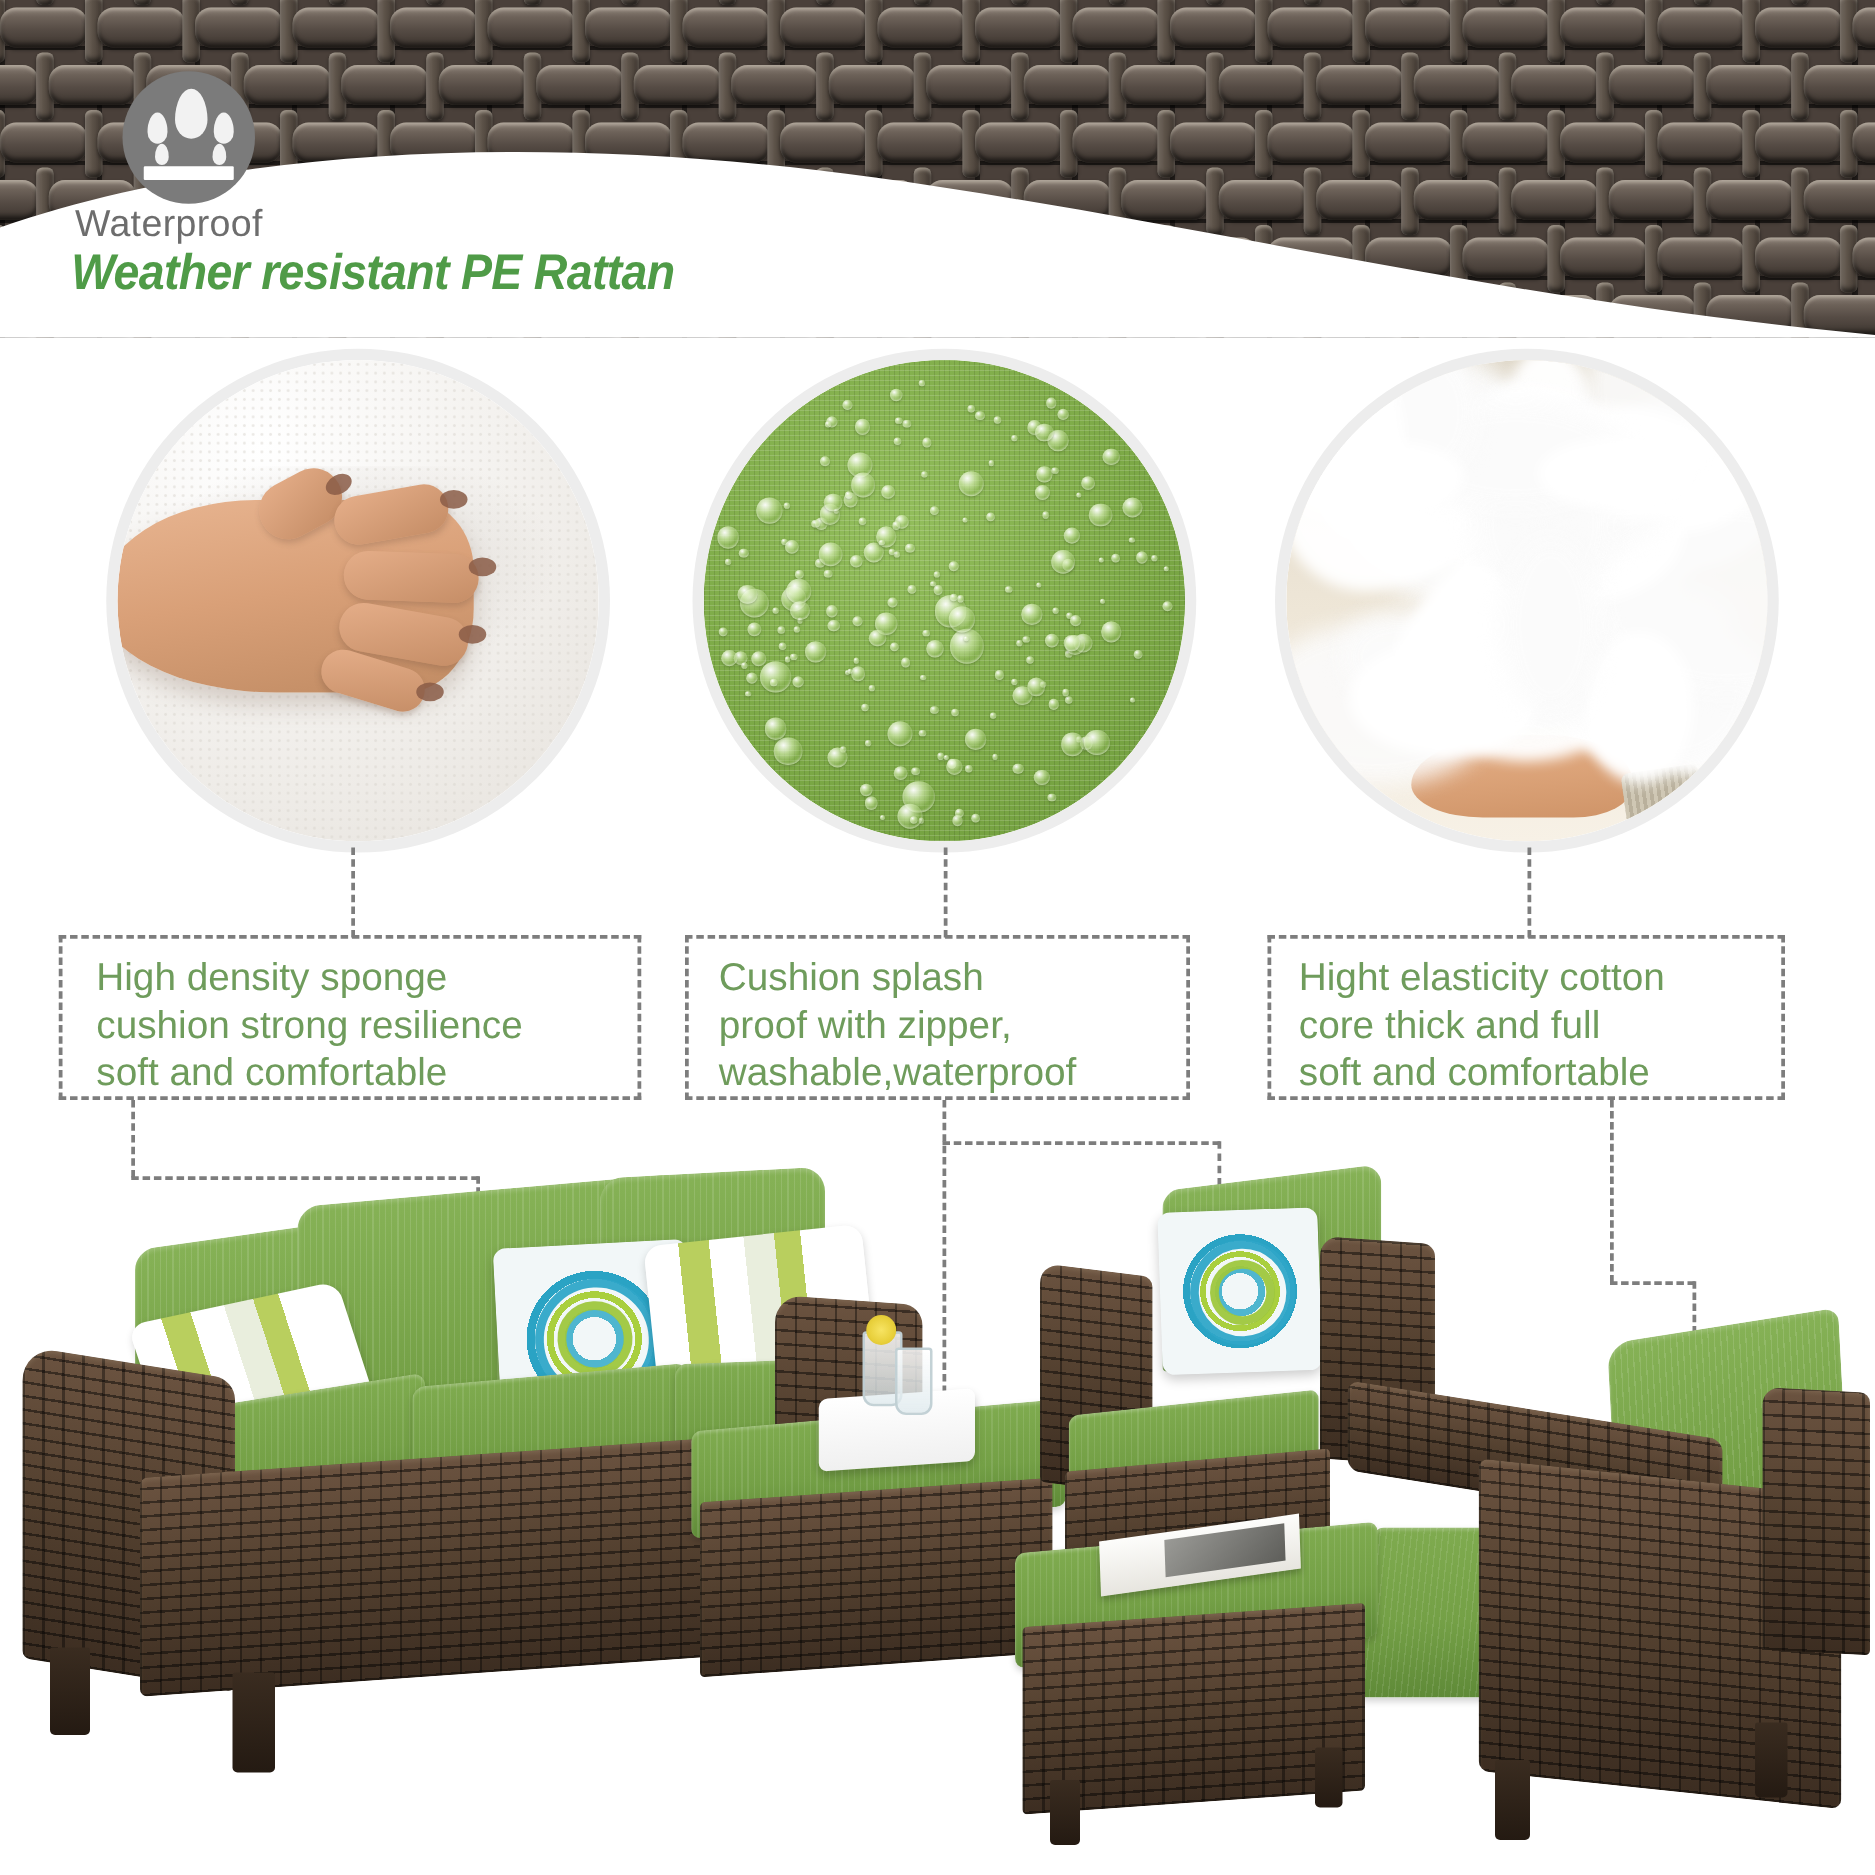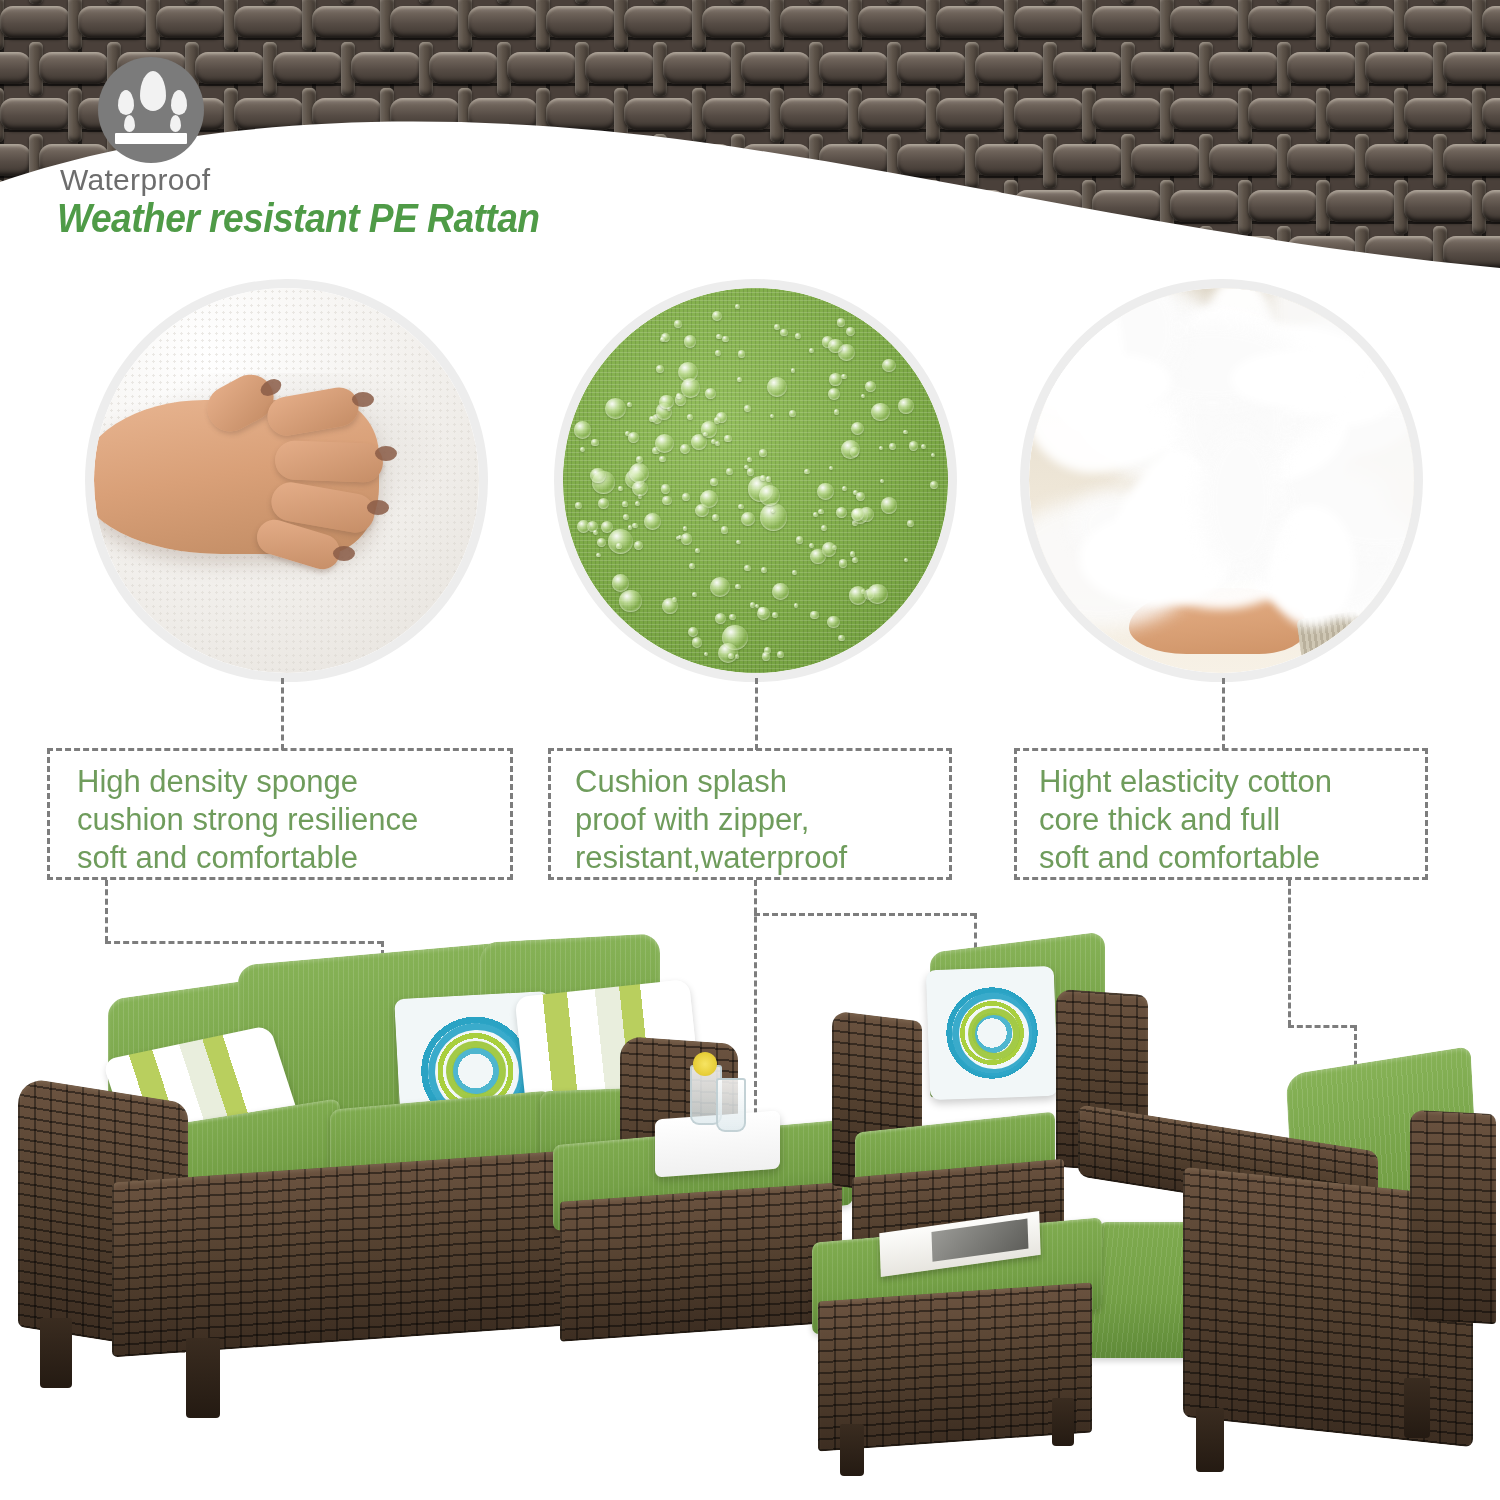--- a/index.html
+++ b/index.html
@@ -684,21 +684,21 @@
 
 <div class="callout" style="left:47px;top:748px;width:466px;height:132px;">
   <p style="padding:12px 0 0 27px;">High density sponge
 cushion strong resilience
 soft and comfortable</p>
 </div>
 
 <div class="callout" style="left:548px;top:748px;width:404px;height:132px;">
   <p style="padding:12px 0 0 24px;">Cushion splash
 proof with zipper,
-resistant,waterproof</p>
+washable,waterproof</p>
 </div>
 
 <div class="callout" style="left:1014px;top:748px;width:414px;height:132px;">
   <p style="padding:12px 0 0 22px;">Hight elasticity cotton
 core thick and full
 soft and comfortable</p>
 </div>
 
 <div class="vline" style="left:105px;top:880px;height:62px;"></div>
 <div class="hline" style="left:105px;top:941px;width:278px;"></div>

